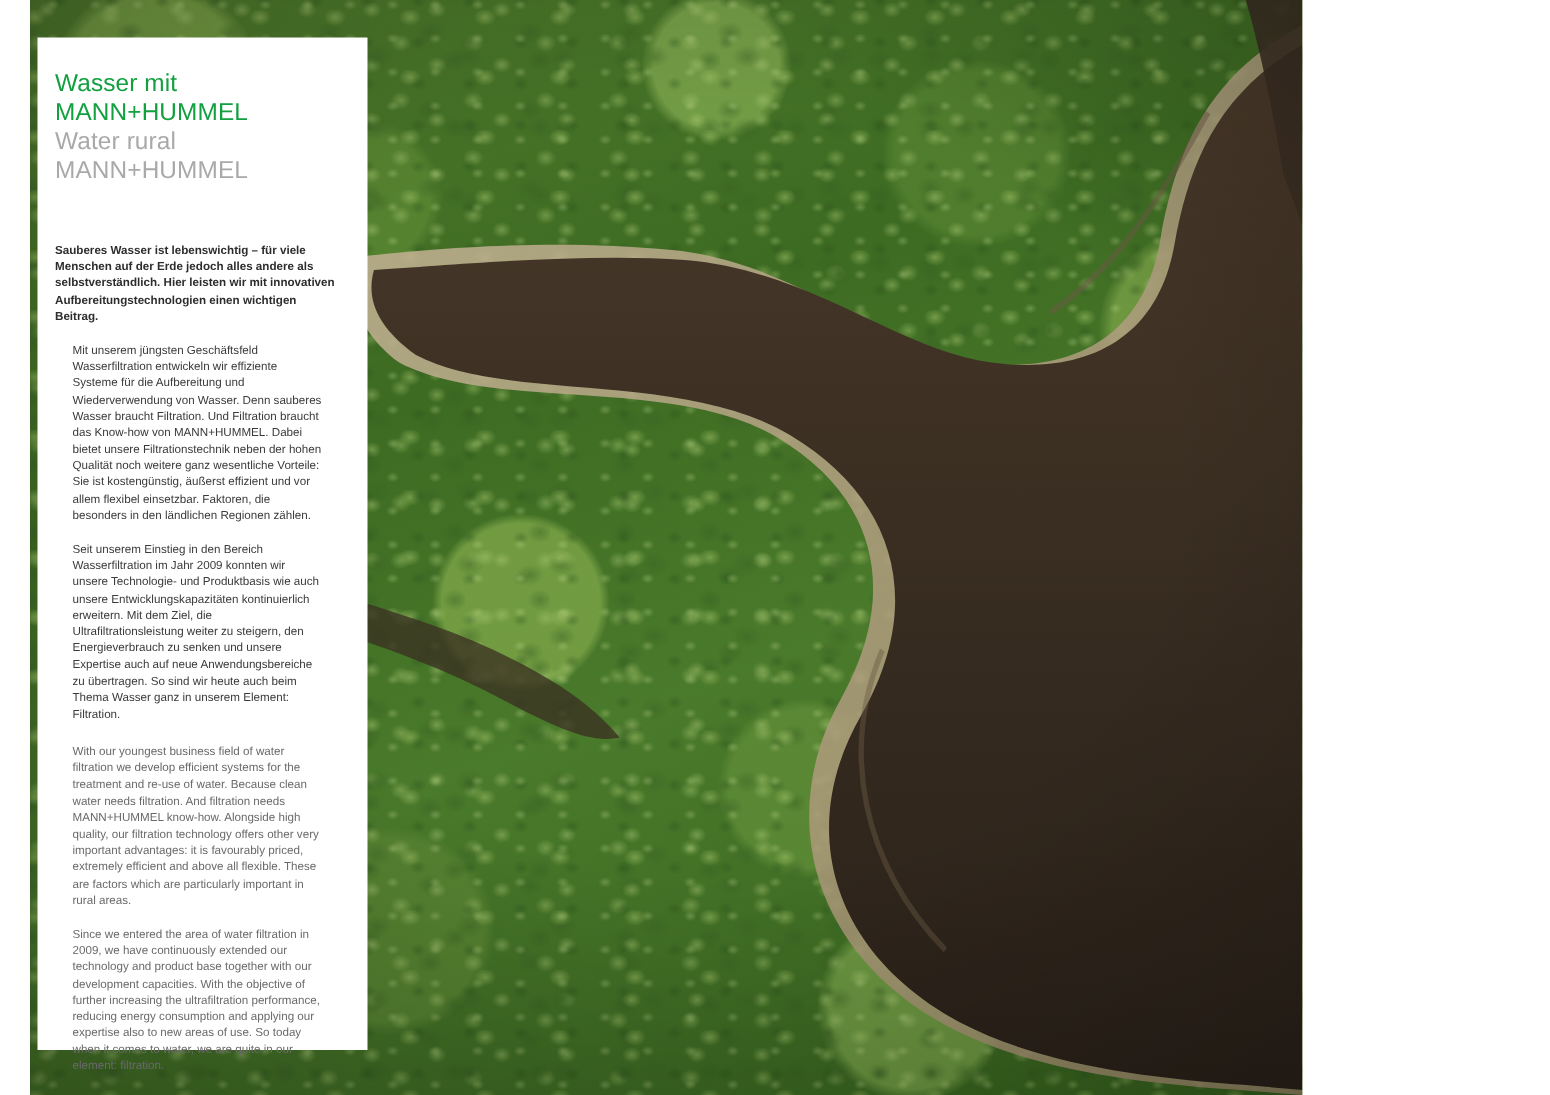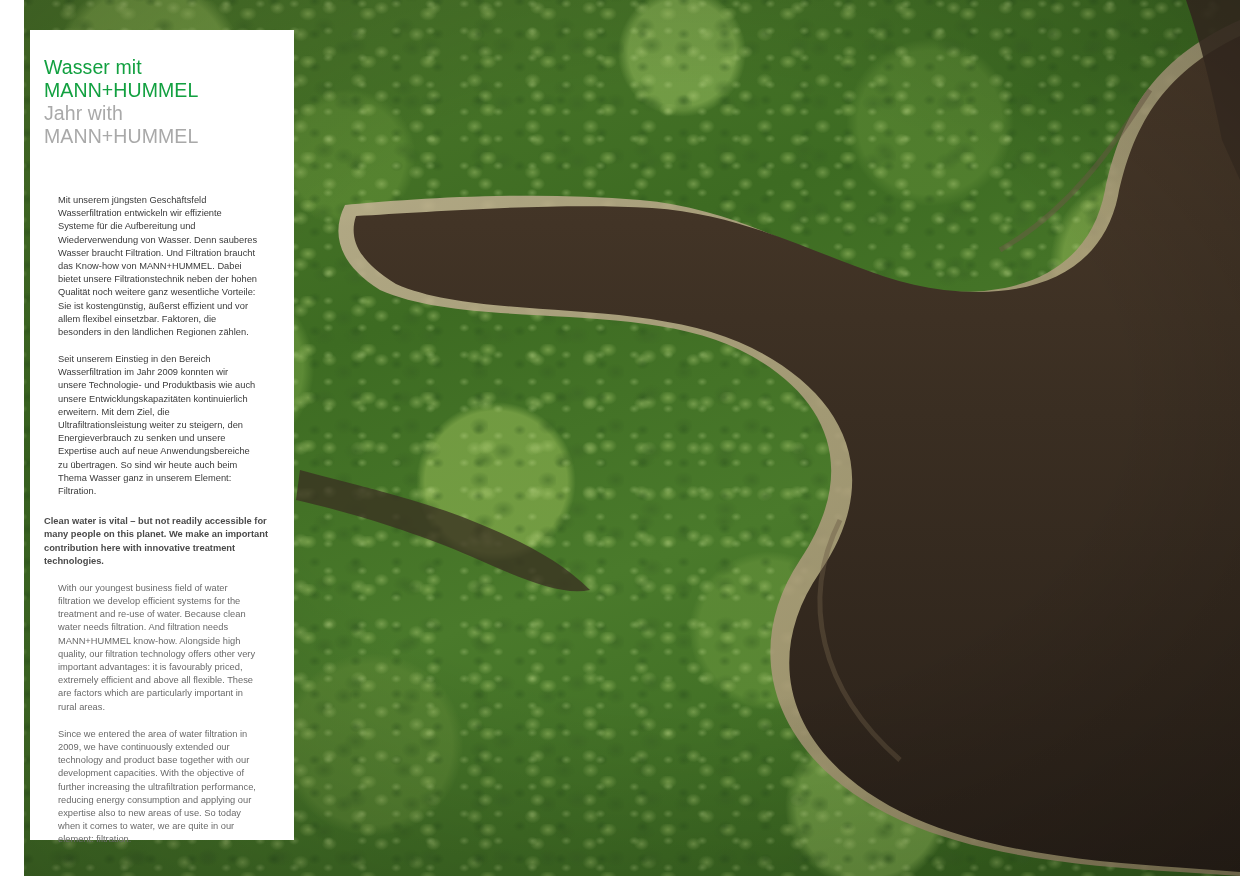--- a/index.html
+++ b/index.html
@@ -2,21 +2,21 @@
 <html><head>
 <meta charset="utf-8">
 <style>
   html, body {
     margin: 0;
     padding: 0;
     background: #ffffff;
   }
   .page {
     position: relative;
-    width: 1240px;
+    width: 1042px;
     height: 876px;
     overflow: hidden;
     font-family: "Liberation Sans", sans-serif;
   }
 
   
   .photo {
     position: absolute;
     inset: 0;
     background-color: #2f5a1e;
@@ -176,32 +176,32 @@
   </div>
 
   <div class="left-strip"></div>
 
   <div class="panel">
     <div class="panel-inner">
 
       <div class="title">
         <span class="de">Wasser mit</span>
         <span class="de">MANN+HUMMEL</span>
-        <span class="en">Jahr with</span>
+        <span class="en">Water rural</span>
         <span class="en">MANN+HUMMEL</span>
       </div>
 
       <div class="body">
         <div class="block-de">
+          <p class="lead">Sauberes Wasser ist lebenswichtig – für viele Menschen auf der Erde jedoch alles andere als selbstverständlich. Hier leisten wir mit innovativen Aufbereitungstechnologien einen wichtigen Beitrag.</p>
           <p class="para">Mit unserem jüngsten Geschäftsfeld Wasserfiltration entwickeln wir effiziente Systeme für die Aufbereitung und Wiederverwendung von Wasser. Denn sauberes Wasser braucht Filtration. Und Filtration braucht das Know-how von MANN+HUMMEL. Dabei bietet unsere Filtrationstechnik neben der hohen Qualität noch weitere ganz wesentliche Vorteile: Sie ist kostengünstig, äußerst effizient und vor allem flexibel einsetzbar. Faktoren, die besonders in den ländlichen Regionen zählen.</p>
           <p class="para">Seit unserem Einstieg in den Bereich Wasserfiltration im Jahr 2009 konnten wir unsere Technologie- und Produktbasis wie auch unsere Entwicklungskapazitäten kontinuierlich erweitern. Mit dem Ziel, die Ultrafiltrationsleistung weiter zu steigern, den Energieverbrauch zu senken und unsere Expertise auch auf neue Anwendungsbereiche zu übertragen. So sind wir heute auch beim Thema Wasser ganz in unserem Element: Filtration.</p>
         </div>
 
         <div class="block-en">
-          <p class="lead">Clean water is vital – but not readily accessible for many people on this planet. We make an important contribution here with innovative treatment technologies.</p>
           <p class="para">With our youngest business field of water filtration we develop efficient systems for the treatment and re-use of water. Because clean water needs filtration. And filtration needs MANN+HUMMEL know-how. Alongside high quality, our filtration technology offers other very important advantages: it is favourably priced, extremely efficient and above all flexible. These are factors which are particularly important in rural areas.</p>
           <p class="para">Since we entered the area of water filtration in 2009, we have continuously extended our technology and product base together with our development capacities. With the objective of further increasing the ultrafiltration performance, reducing energy consumption and applying our expertise also to new areas of use. So today when it comes to water, we are quite in our element: filtration.</p>
         </div>
       </div>
 
     </div>
   </div>
 
 </div>
 

